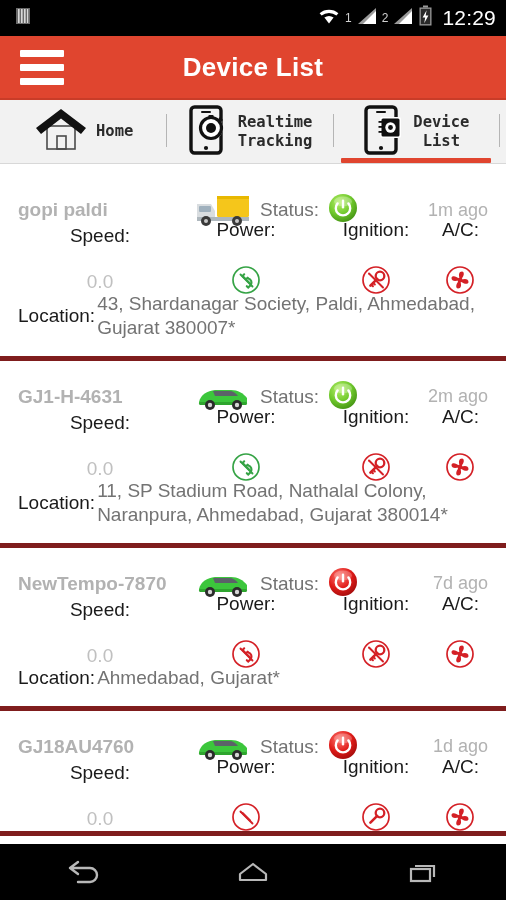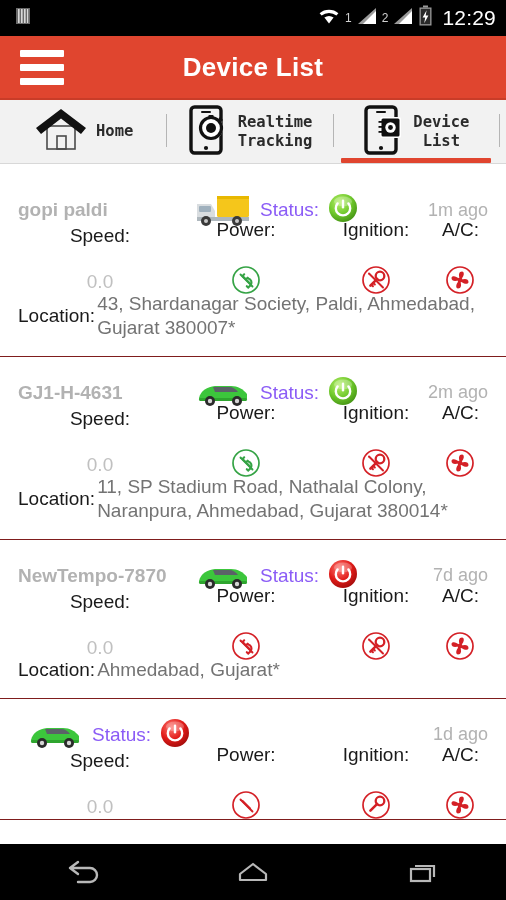--- a/index.html
+++ b/index.html
@@ -73,34 +73,34 @@
   }
   .tab-icon { flex:0 0 auto; display:block; }
 
   
   .list {
     position:absolute; top:174px; bottom:56px; left:0; right:0;
     background:#ffffff; overflow:hidden;
   }
   .device-row {
     padding:14px 18px 16px 18px;
-    border-bottom:1px solid #7f1d1d;
+    border-bottom:5px solid #7f1d1d;
     background:#ffffff;
   }
   .row-line1 {
     display:flex; align-items:center;
     height:44px;
   }
   .dev-name {
     font-size:19px; font-weight:bold; color:#b2b2b2;
     width:168px; flex:0 0 168px; white-space:nowrap;
   }
   .veh-icon { flex:0 0 74px; display:flex; justify-content:center; align-items:center; }
   .status-wrap { display:flex; align-items:center; gap:9px; flex:0 0 auto; }
-  .status-label { font-size:19px; color:#8b5cf6; }
+  .status-label { font-size:19px; color:#737373; }
   .ago { margin-left:auto; font-size:18px; color:#b2b2b2; white-space:nowrap; }
 
   .row-line2 {
     display:flex; align-items:center;
     margin-top:8px; height:38px;
   }
   .metric { display:flex; align-items:center; gap:24px;flex-direction:column; }
   .metric-label { font-size:19px; color:#1a1a1a; white-space:nowrap; }
   .metric-value { font-size:19px; color:#c0c0c0; }
   .m-speed { flex:0 0 164px; }
@@ -492,20 +492,21 @@
     </div>
 
     <div class="row-line3">
       <span class="loc-label">Location:</span>
       <span class="loc-value">Ahmedabad, Gujarat*</span>
     </div>
   </div>
 
   <div class="device-row">
     <div class="row-line1">
+      <span class="dev-name">GJ18AU4760</span>
       <span class="veh-icon">
         <svg width="60" height="34" viewBox="0 0 60 34">
           <path d="M6 22 C8 14 14 11 22 10 L38 10 C45 10 50 13 54 18 L54 23 L6 23 Z" fill="#3cc63c"></path>
           <path d="M20 11 L36 11 C40 11 43 13 45 16 L22 16 Z" fill="#5b6268"></path>
           <rect x="6" y="22" width="48" height="3" rx="1.5" fill="#2ea52e"></rect>
           <circle cx="17" cy="25" r="5" fill="#2b2b2b"></circle>
           <circle cx="17" cy="25" r="2.2" fill="#d6d6d6"></circle>
           <circle cx="44" cy="25" r="5" fill="#2b2b2b"></circle>
           <circle cx="44" cy="25" r="2.2" fill="#d6d6d6"></circle>
         </svg>

